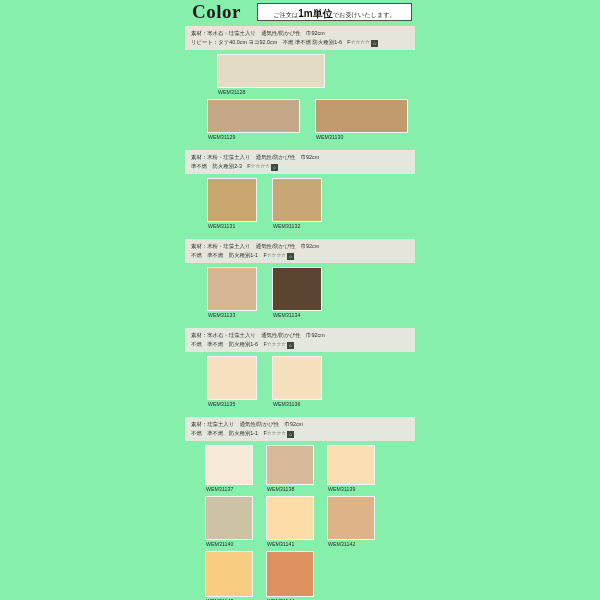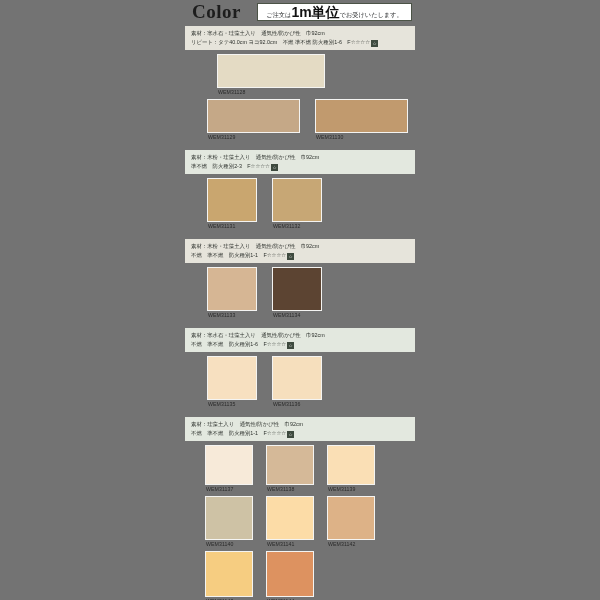--- a/index.html
+++ b/index.html
@@ -10,21 +10,21 @@
   body {
     width: 600px;
     height: 600px;
     font-family: "Liberation Sans", "DejaVu Sans", sans-serif;
     overflow: hidden;
   }
   .page {
     position: relative;
     width: 600px;
     height: 600px;
-    background: #737373;
+    background: #86efac;
   }
   .column {
     position: absolute;
     left: 185px;
     top: 0;
     width: 230px;
     height: 600px;
   }
 
   
@@ -50,21 +50,21 @@
     height: 18px;
     box-sizing: border-box;
     border: 1px solid #4b5346;
     background: #ffffff;
     text-align: center;
     line-height: 16px;
     white-space: nowrap;
     overflow: hidden;
   }
   .notice .sm { font-size: 6.2px; color: #26282a; }
-  .notice .lg { font-size: 14px; font-weight: bold; color: #111; }
+  .notice .lg { font-size: 10px; font-weight: bold; color: #111; }
 
   
   .band {
     box-sizing: border-box;
     width: 230px;
     padding: 3px 4px 3px 6px;
     background: #e3e8df;
     color: #2b2f2b;
     font-size: 5.4px;
     line-height: 9px;

